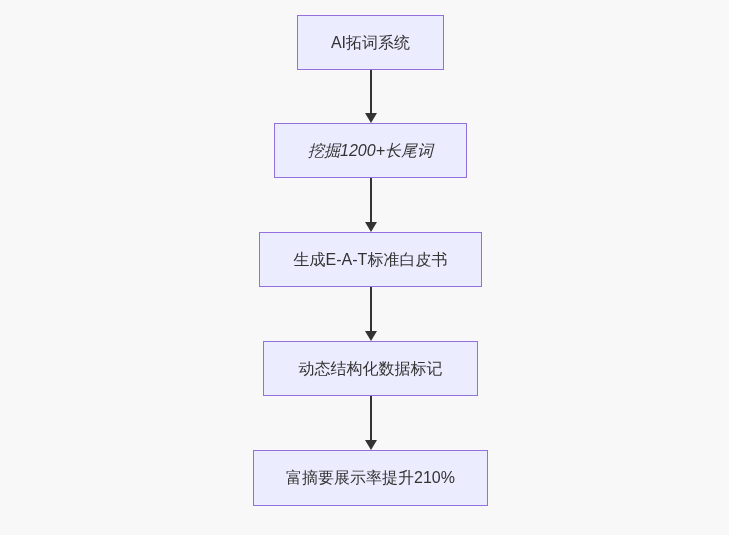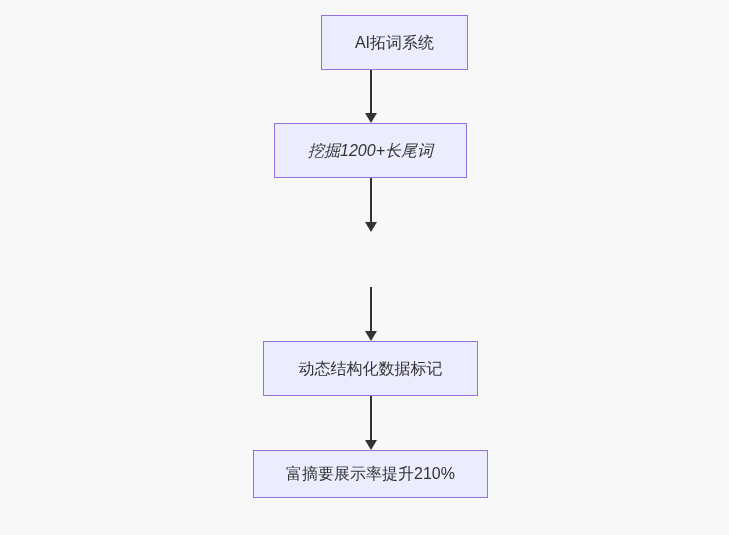--- a/index.html
+++ b/index.html
@@ -26,25 +26,25 @@
     align-items: center;
     justify-content: center;
     background: var(--node-fill);
     border: 1.5px solid var(--node-border);
     color: var(--text);
     font-size: 16px;
     line-height: 1;
     white-space: nowrap;
     text-align: center;
   }
-  .node-1 { left: 297px; top: 15px;  width: 147px; height: 55px; margin-left: 24px; }
+  .node-1 { left: 297px; top: 15px;  width: 147px; height: 55px; }
   .node-2 { left: 274px; top: 123px; width: 193px; height: 55px; font-style: italic; }
   .node-3 { left: 259px; top: 232px; width: 223px; height: 55px; }
   .node-4 { left: 263px; top: 341px; width: 215px; height: 55px; text-align: right; }
-  .node-5 { left: 253px; top: 450px; width: 235px; height: 48px; }
+  .node-5 { left: 253px; top: 450px; width: 235px; height: 56px; }
   .arrow {
     position: absolute;
     left: 364px;
     width: 13px;
     display: flex;
     flex-direction: column;
     align-items: center;
   }
   .arrow-1 { top: 70px;  height: 53px; }
   .arrow-2 { top: 178px; height: 54px; }
@@ -78,20 +78,23 @@
 
   <div class="node node-2">
     <span>挖掘1200+长尾词</span>
   </div>
 
   <div class="arrow arrow-2">
     <div class="line"></div>
     <div class="head"></div>
   </div>
 
+  <div class="node node-3">
+    <span>生成E-A-T标准白皮书</span>
+  </div>
 
   <div class="arrow arrow-3">
     <div class="line"></div>
     <div class="head"></div>
   </div>
 
   <div class="node node-4">
     <span>动态结构化数据标记</span>
   </div>
 

